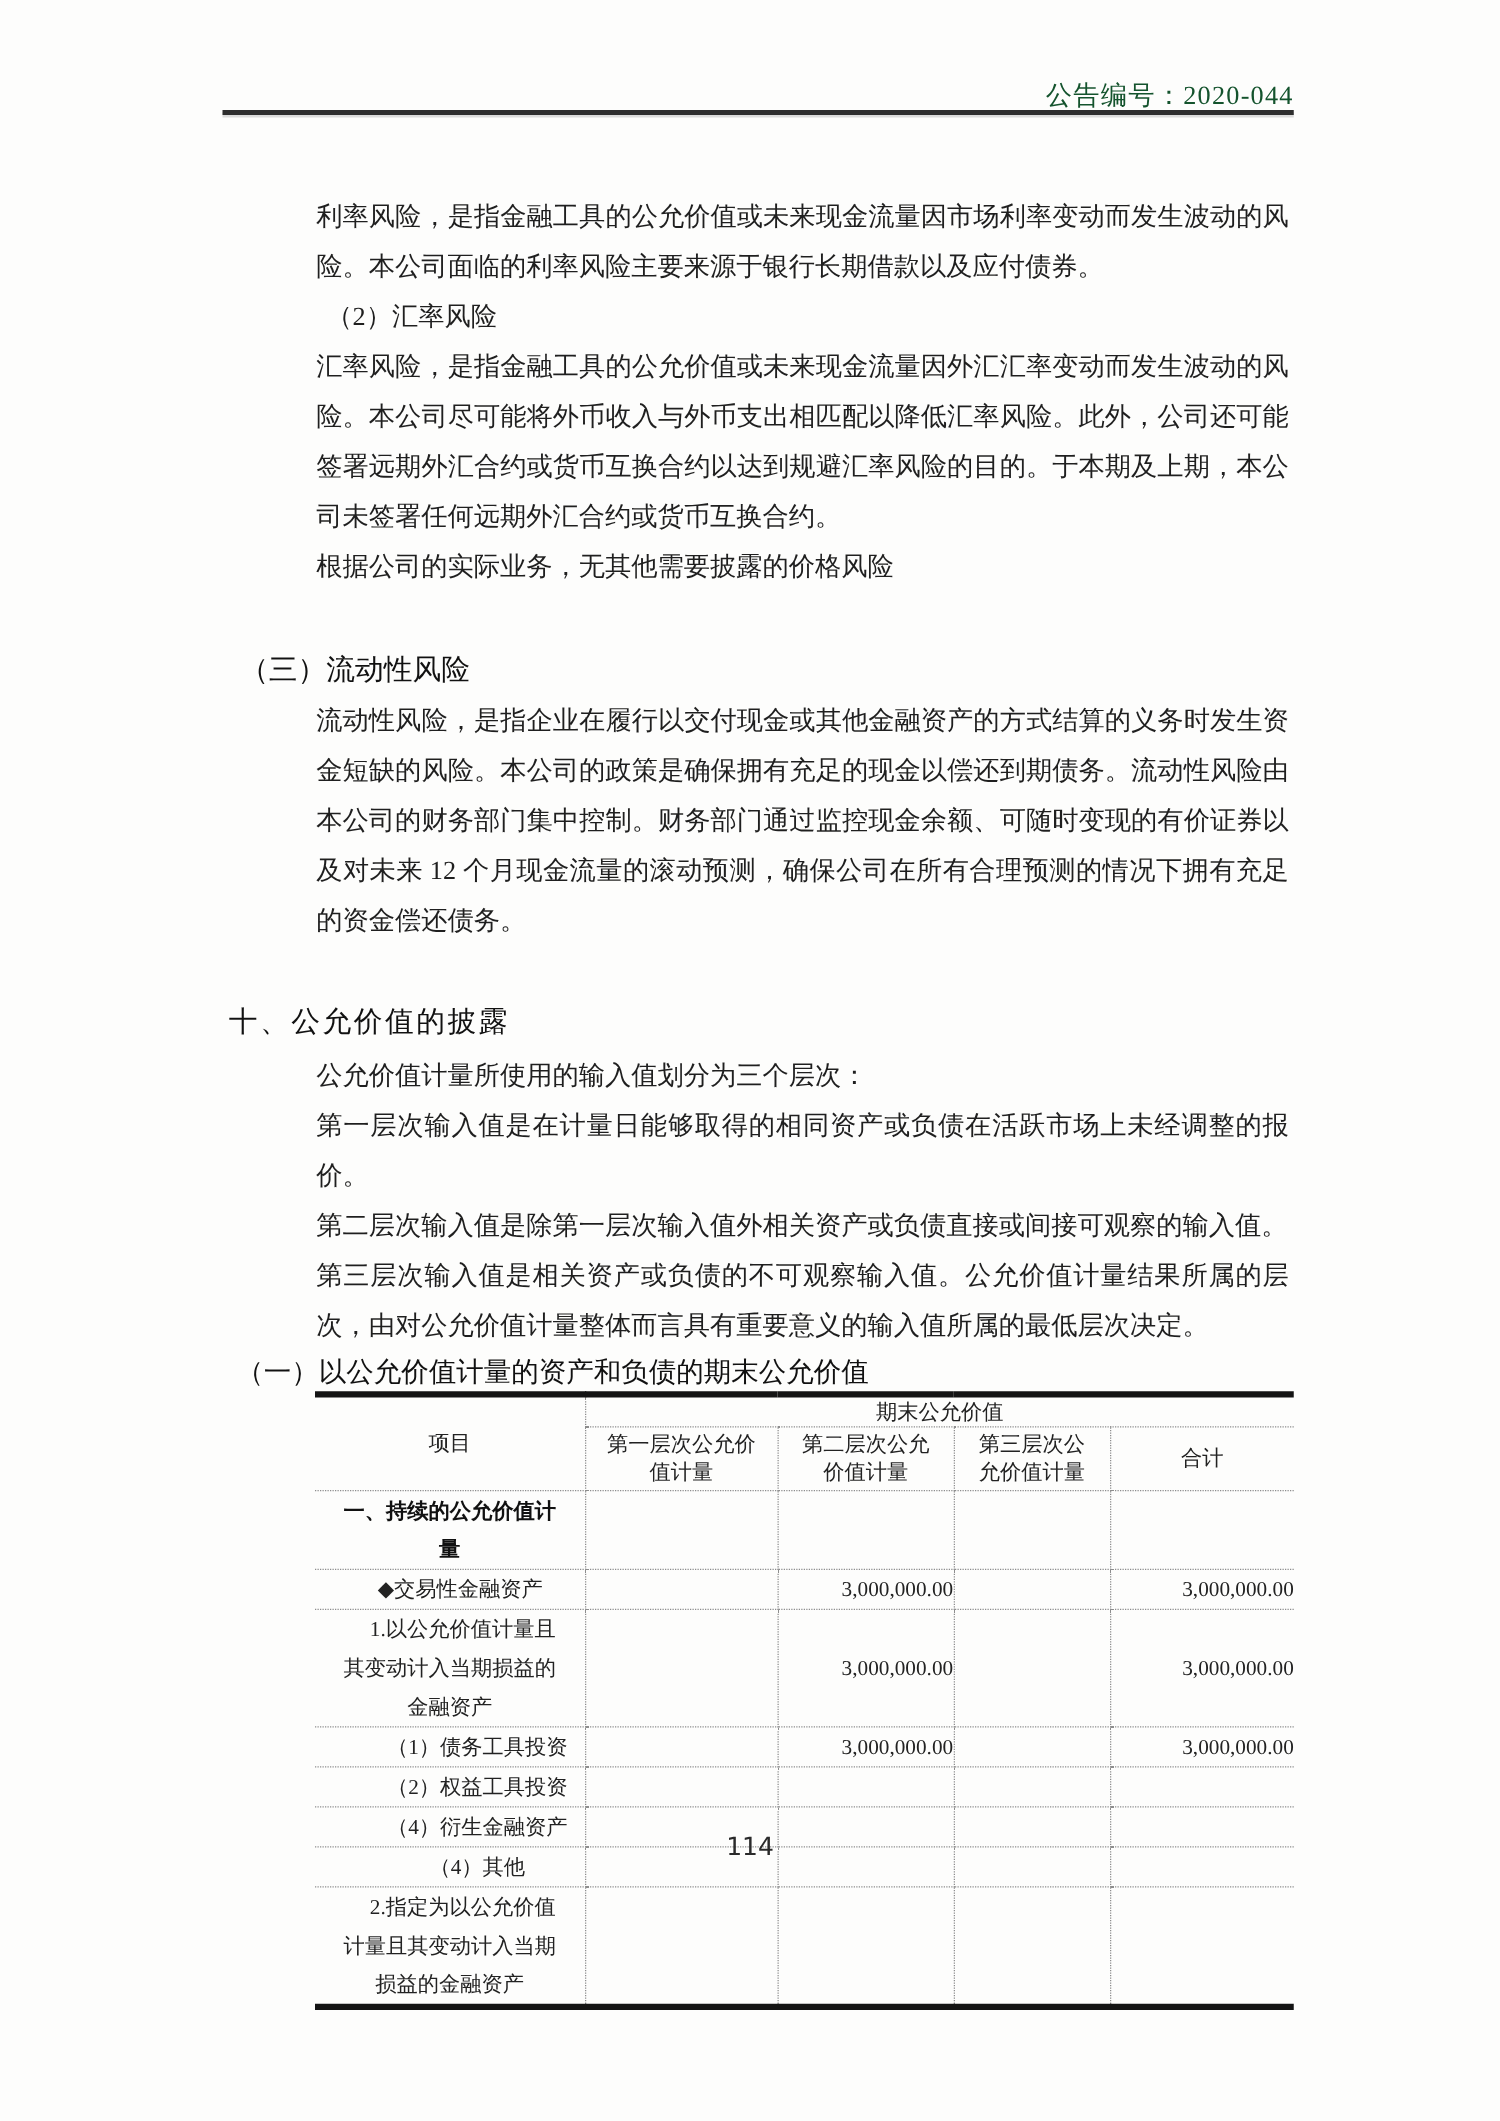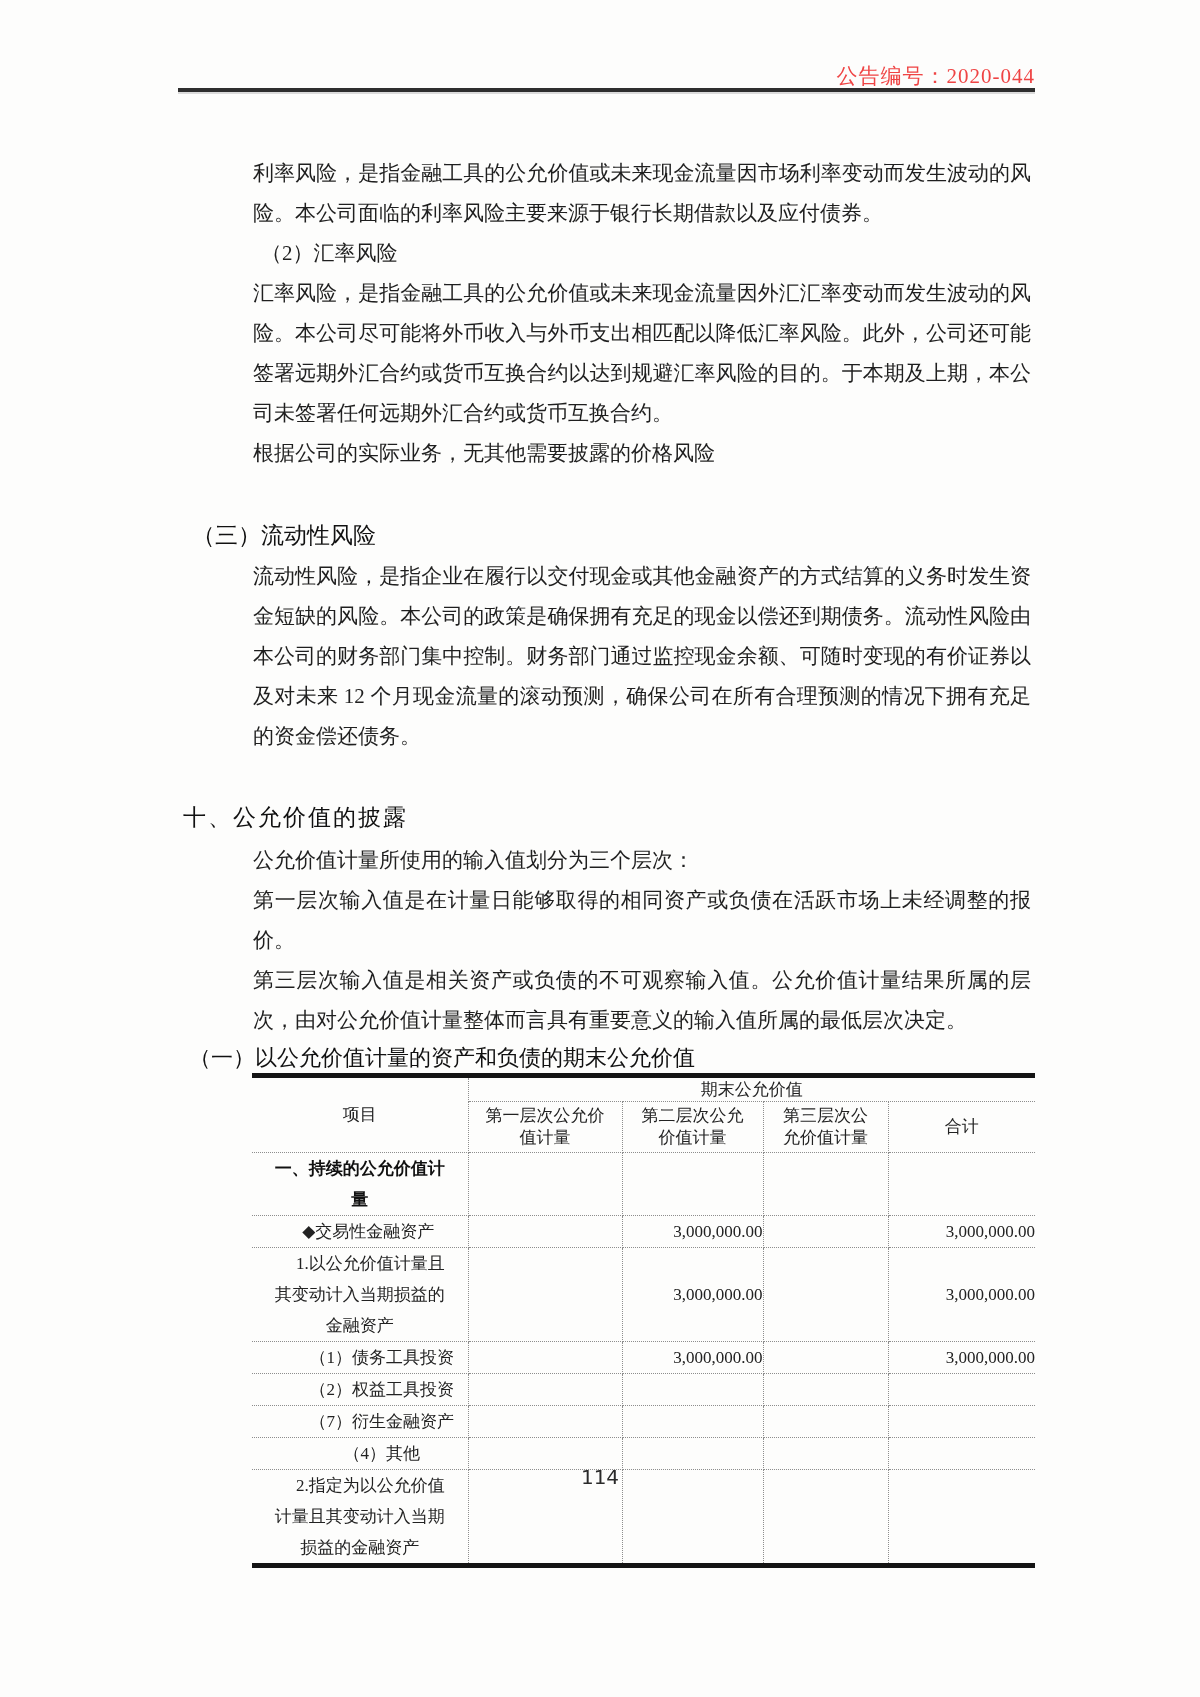--- a/index.html
+++ b/index.html
@@ -9,21 +9,21 @@
     margin:0 auto;
     background:#fdfdfc;
     color:#1d1d1d;
     font-family:"Liberation Serif","DejaVu Serif",serif;
     overflow:hidden;
   }
   .notice-no {
     position:absolute; top:62px; right:165px;
     font-size:21px; line-height:28px;
     letter-spacing:1px;
-    color:#ef4444;
+    color:#14532d;
   }
   .header-rule {
     position:absolute; top:88px; left:178px;
     width:857px; height:4px;
     background:#2e2e2e;
     box-shadow:0 2px 0 rgba(120,120,120,.25);
   }
   .content {
     position:absolute; top:0; left:183px; width:860px;
   }
@@ -114,20 +114,21 @@
     <p class="body sub">（2）汇率风险</p>
     <p class="body">汇率风险，是指金融工具的公允价值或未来现金流量因外汇汇率变动而发生波动的风险。本公司尽可能将外币收入与外币支出相匹配以降低汇率风险。此外，公司还可能签署远期外汇合约或货币互换合约以达到规避汇率风险的目的。于本期及上期，本公司未签署任何远期外汇合约或货币互换合约。</p>
     <p class="body">根据公司的实际业务，无其他需要披露的价格风险</p>
 
     <h3 class="h-paren h-liquidity">（三）流动性风险</h3>
     <p class="body p-liquidity">流动性风险，是指企业在履行以交付现金或其他金融资产的方式结算的义务时发生资金短缺的风险。本公司的政策是确保拥有充足的现金以偿还到期债务。流动性风险由本公司的财务部门集中控制。财务部门通过监控现金余额、可随时变现的有价证券以及对未来 12 个月现金流量的滚动预测，确保公司在所有合理预测的情况下拥有充足的资金偿还债务。</p>
 
     <h2 class="h-num">十、公允价值的披露</h2>
     <p class="body p-fv-intro">公允价值计量所使用的输入值划分为三个层次：</p>
     <p class="body">第一层次输入值是在计量日能够取得的相同资产或负债在活跃市场上未经调整的报价。</p>
+    <p class="body">第二层次输入值是除第一层次输入值外相关资产或负债直接或间接可观察的输入值。</p>
     <p class="body">第三层次输入值是相关资产或负债的不可观察输入值。公允价值计量结果所属的层次，由对公允价值计量整体而言具有重要意义的输入值所属的最低层次决定。</p>
 
     <h3 class="h-paren h-table">（一）以公允价值计量的资产和负债的期末公允价值</h3>
 
     <table class="fv">
       <colgroup>
         <col style="width:216px">
         <col style="width:154px">
         <col style="width:141px">
         <col style="width:125px">
@@ -181,21 +182,21 @@
           <td class="total">3,000,000.00</td>
         </tr>
         <tr class="r-paren h24">
           <td class="item vr">（2）权益工具投资</td>
           <td class="val vr"></td>
           <td class="val vr"></td>
           <td class="val vr"></td>
           <td class="total"></td>
         </tr>
         <tr class="r-paren h25">
-          <td class="item vr">（7）衍生金融资产</td>
+          <td class="item vr">（4）衍生金融资产</td>
           <td class="val vr"></td>
           <td class="val vr"></td>
           <td class="val vr"></td>
           <td class="total"></td>
         </tr>
         <tr class="r-paren h24">
           <td class="item vr">（4）其他</td>
           <td class="val vr"></td>
           <td class="val vr"></td>
           <td class="val vr"></td>

